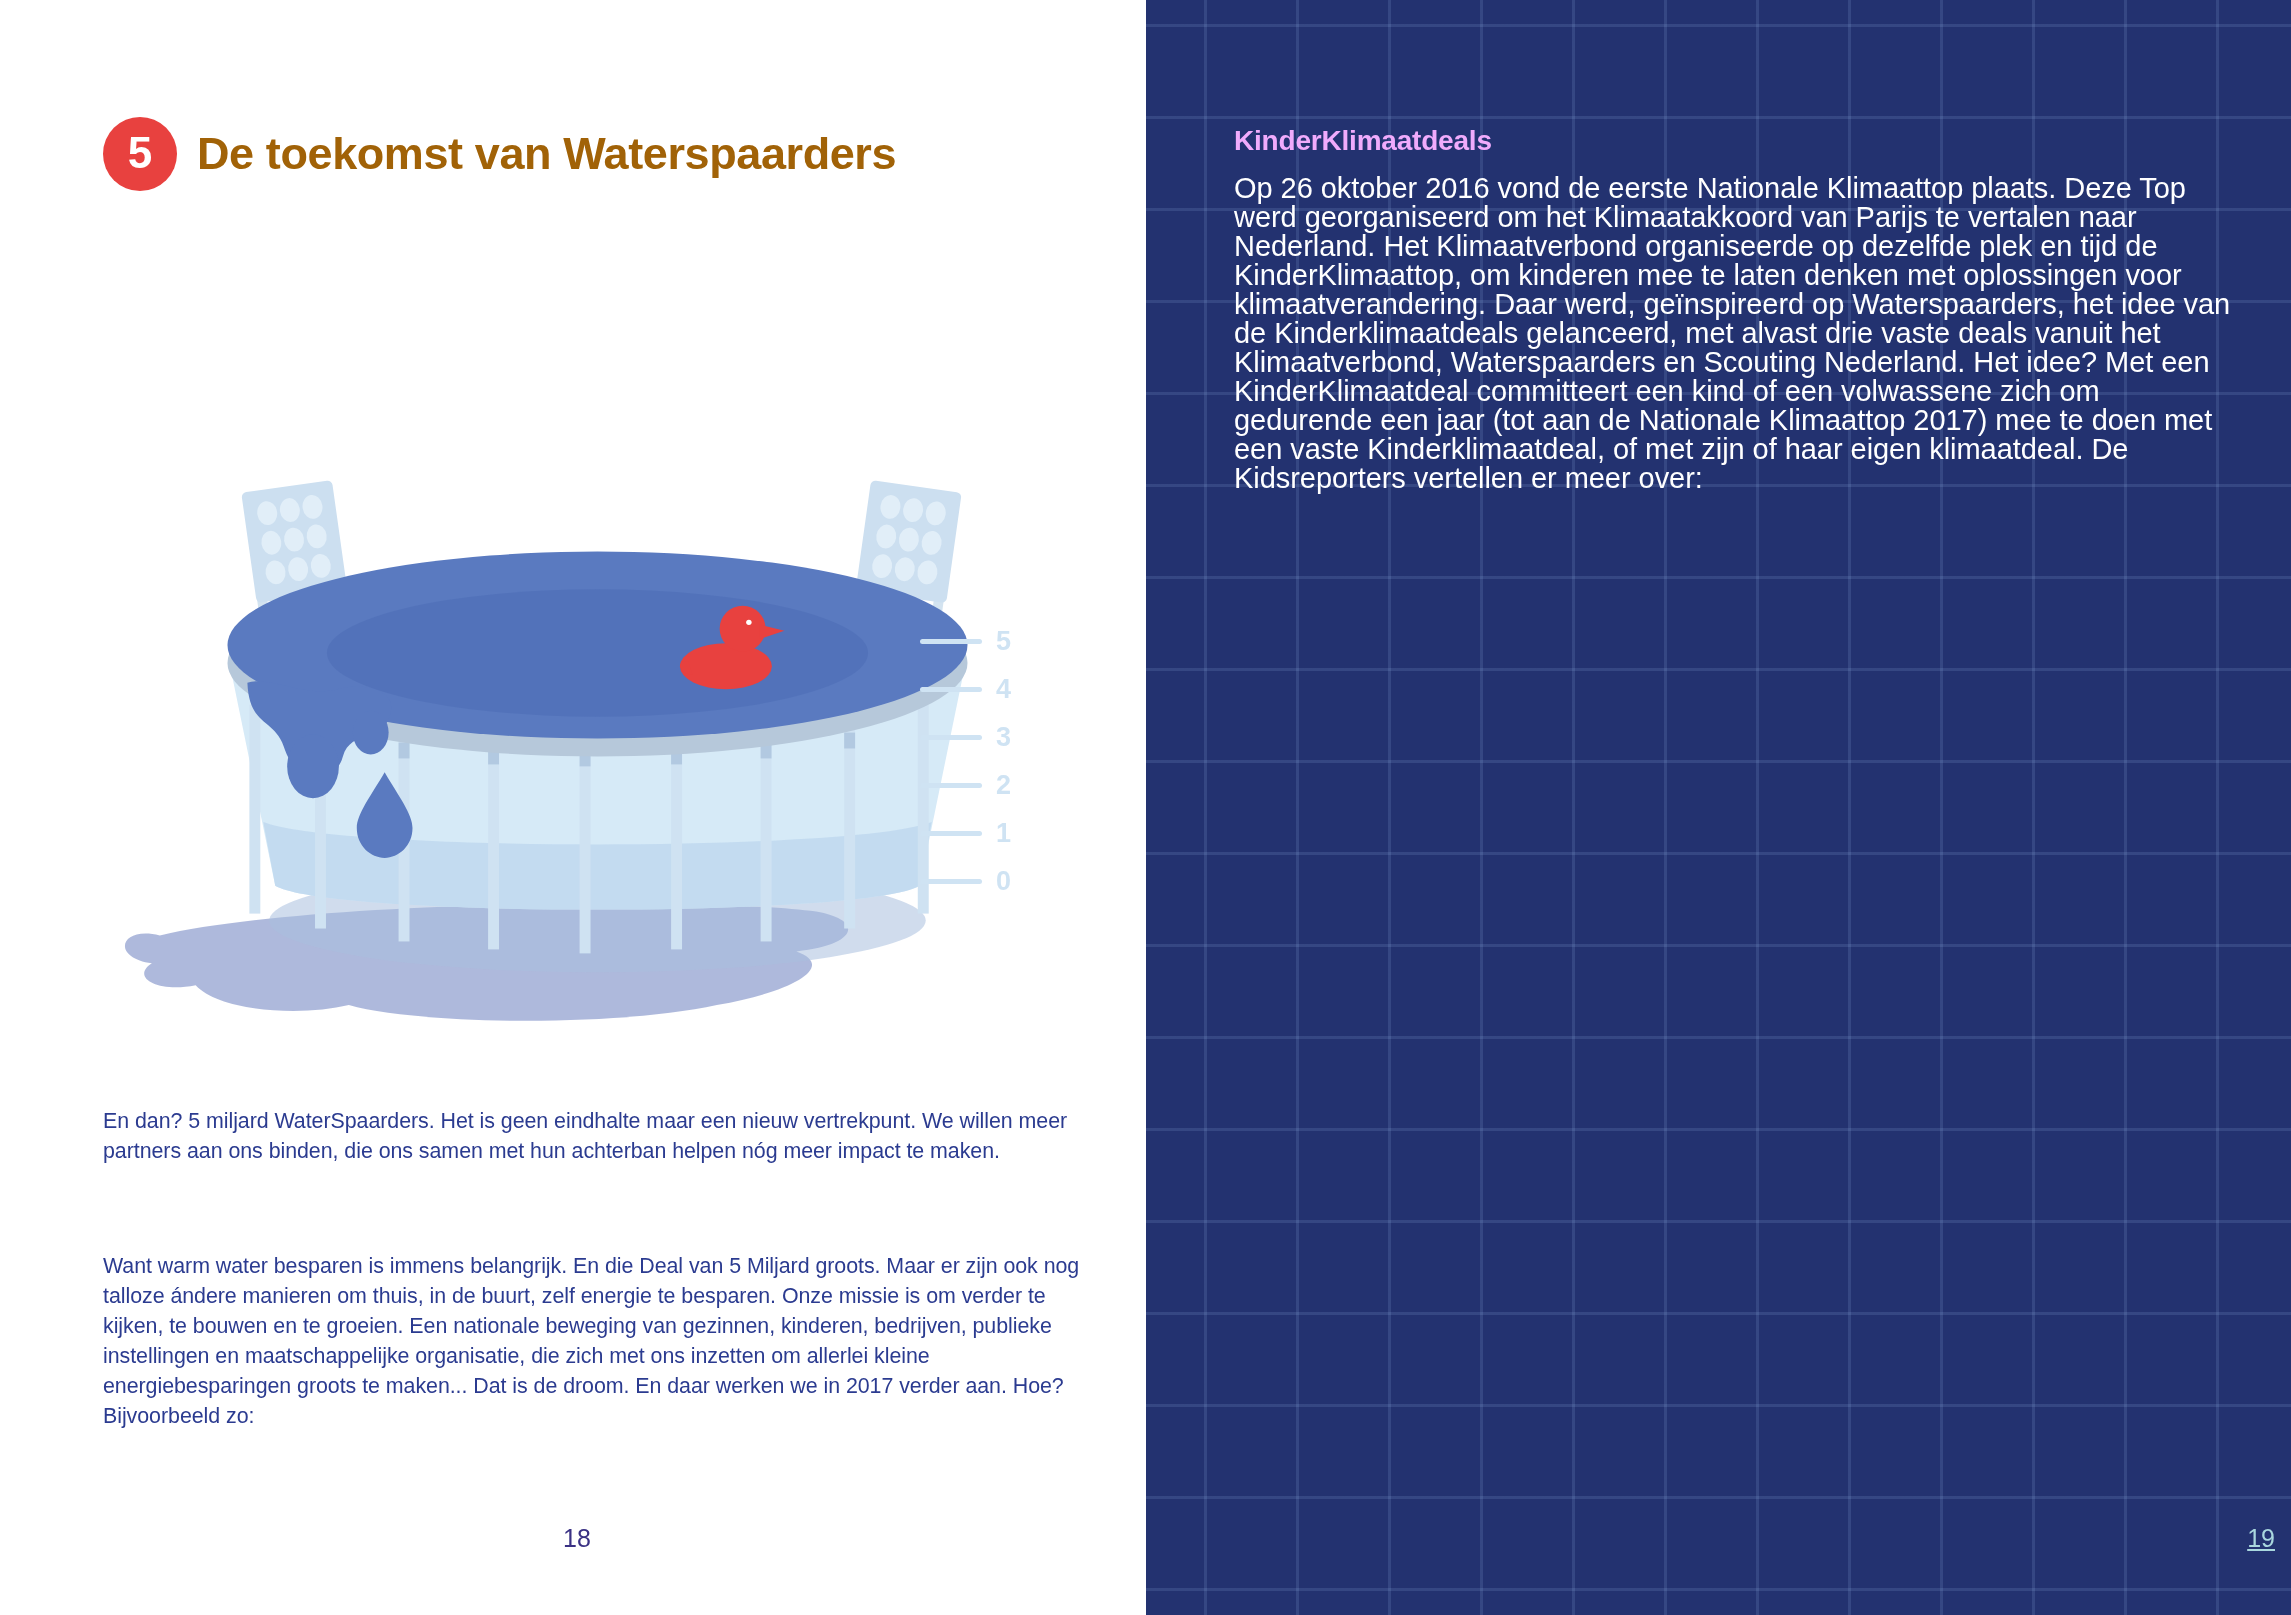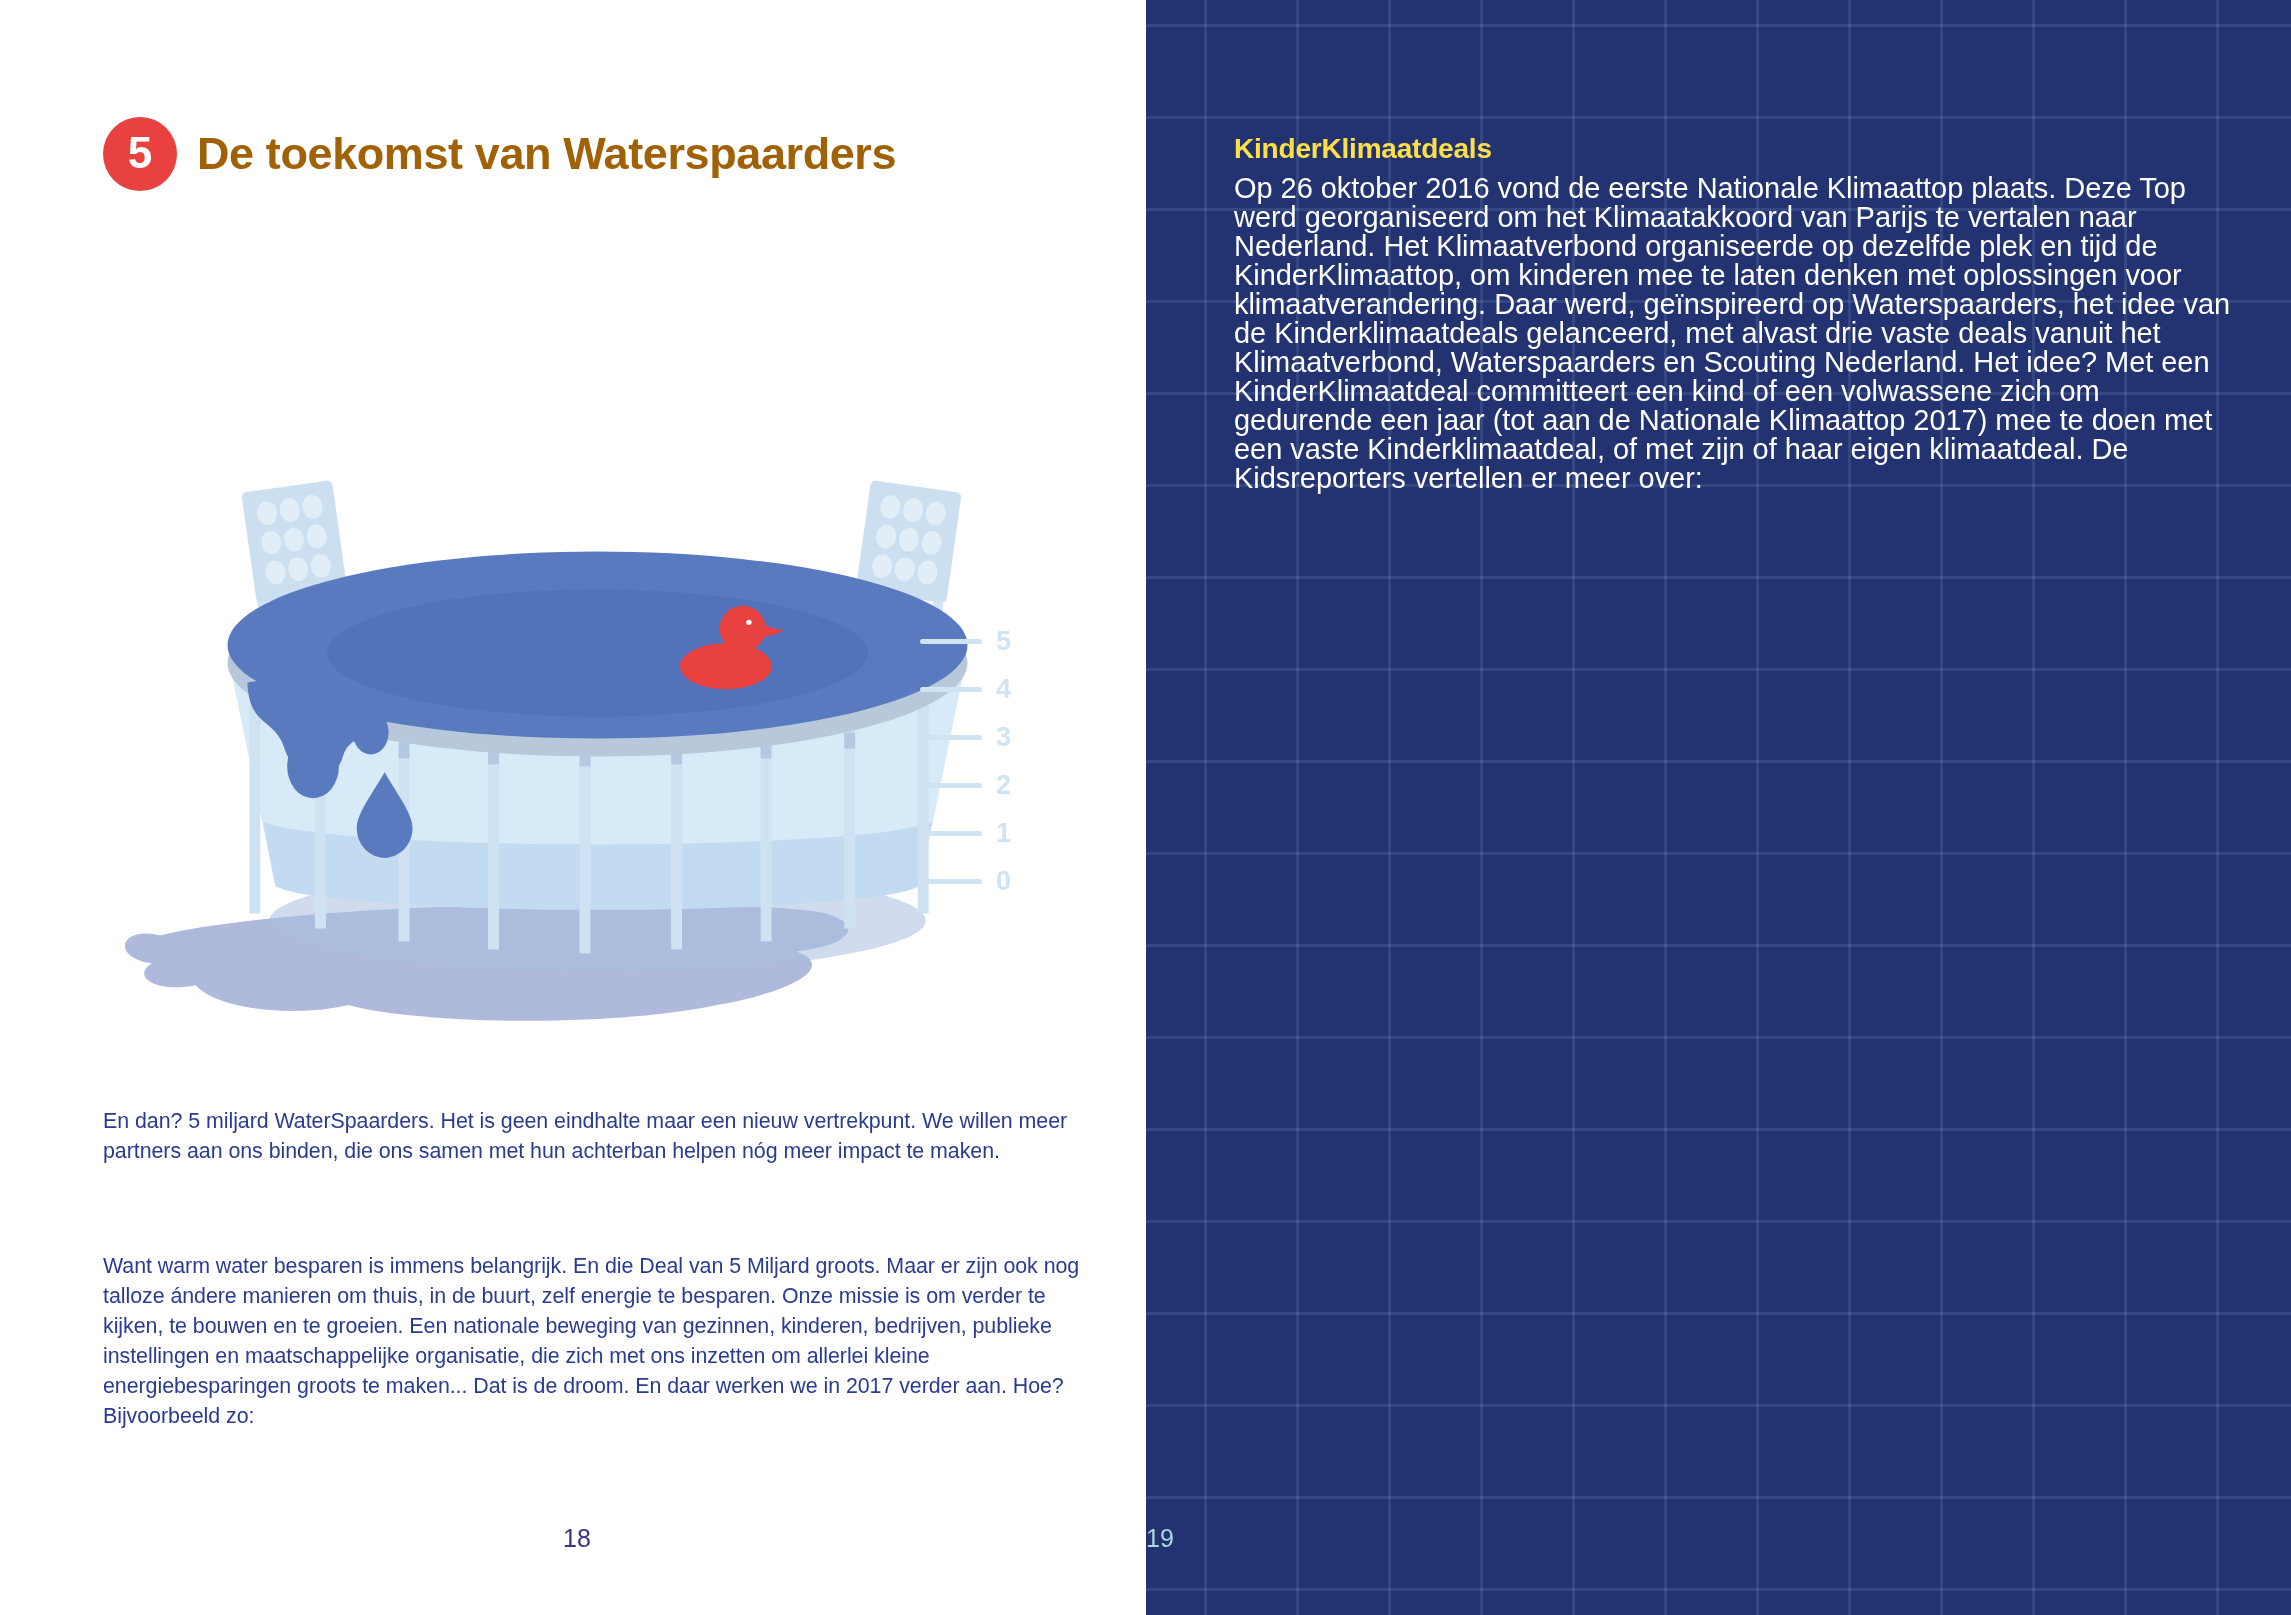--- a/index.html
+++ b/index.html
@@ -69,31 +69,31 @@
   #grid-overlay {
     position: absolute; inset: 0;
     background-image:
       linear-gradient(to right, rgba(150,180,230,.16) 3px, transparent 3px),
       linear-gradient(to bottom, rgba(150,180,230,.16) 3px, transparent 3px);
     background-size: 92px 92px;
     background-position: 58px 24px;
     pointer-events: none;
   }
   .right-heading {
-    position: absolute; left: 88px; top: 133px; width: 995px;
-    color: #fde047; font-size: 28px; font-weight: bold; letter-spacing: -0.2px;
+    position: absolute; left: 88px; top: 125px; width: 995px;
+    color: #f0abfc; font-size: 28px; font-weight: bold; letter-spacing: -0.2px;
   }
   .right-body {
     position: absolute; left: 88px; top: 174px; width: 1001px;
     color: #ffffff; font-size: 29px; line-height: 29px; letter-spacing: -0.05px;
   }
 
   .page-num-right {
-    position: absolute; left: 0; right: 4px; top: 1524px;
-    text-align: left; color: #a9d7de; font-size: 25px;
+    position: absolute; left: 0; right: 16px; top: 1524px;
+    text-align: right; color: #a9d7de; font-size: 25px; text-decoration: underline;
   }
 </style>
 </head>
 <body>
 
 <div id="spread">
 
   <div id="page-left">
 
     <div class="chapter-head">

